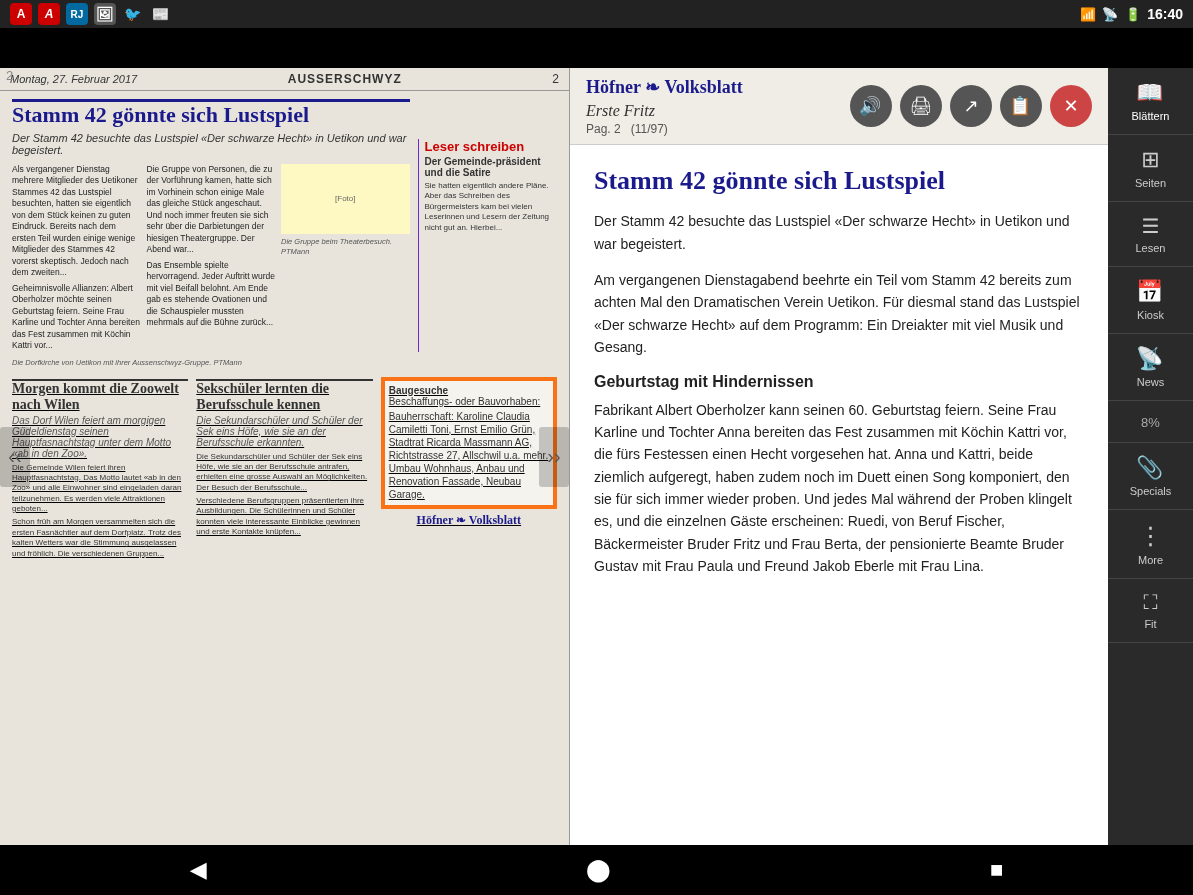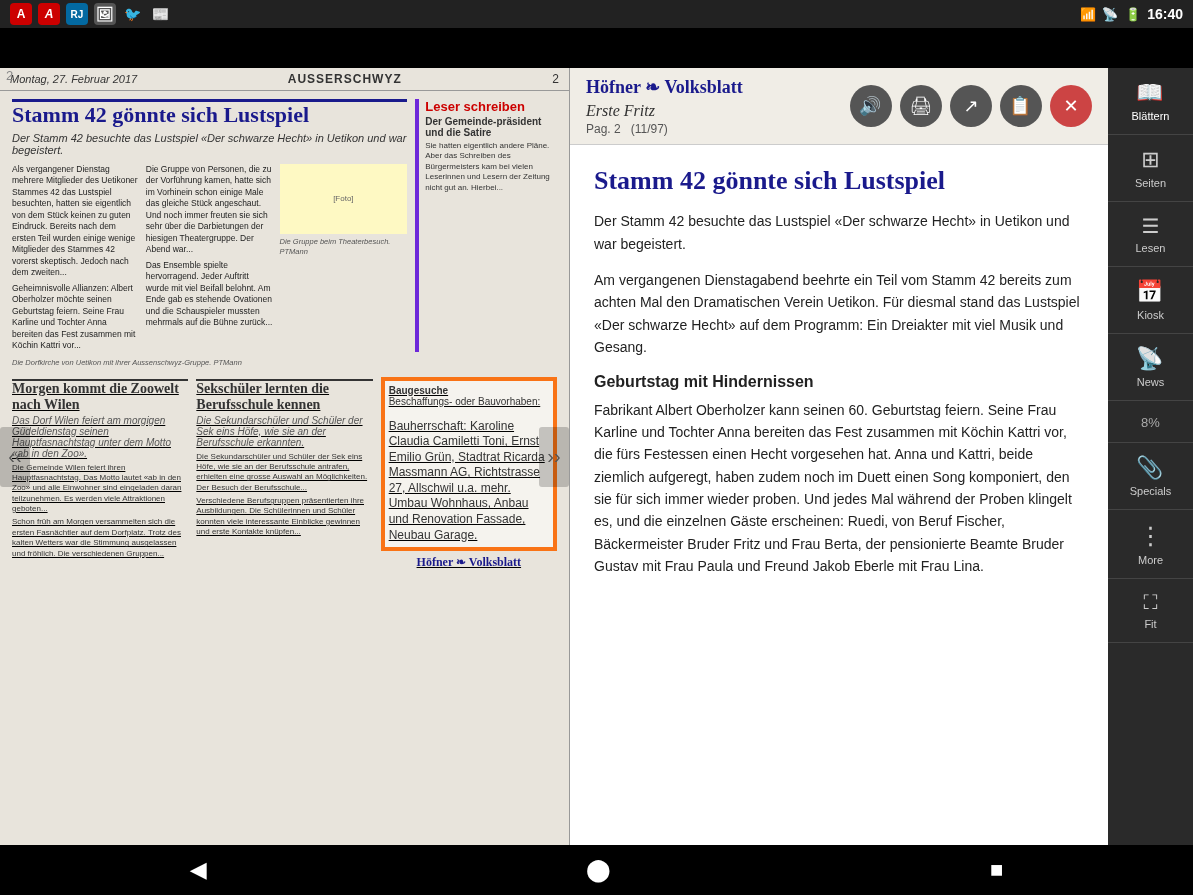--- a/index.html
+++ b/index.html
@@ -178,21 +178,21 @@
               <p>Die Gruppe von Personen, die zu der Vorführung kamen, hatte sich im Vorhinein schon einige Male das gleiche Stück angeschaut. Und noch immer freuten sie sich sehr über die Darbietungen der hiesigen Theatergruppe. Der Abend war...</p>
               <p style="margin-top:4px;">Das Ensemble spielte hervorragend. Jeder Auftritt wurde mit viel Beifall belohnt. Am Ende gab es stehende Ovationen und die Schauspieler mussten mehrmals auf die Bühne zurück...</p>
             </div>
             <div class="np-col">
               <div style="background:#fef9c3;height:70px;width:100%;display:flex;align-items:center;justify-content:center;font-size:8px;color:#666;margin-bottom:3px;">[Foto]</div>
               <p style="font-size:7.5px;color:#555;font-style:italic;">Die Gruppe beim Theaterbesuch. PTMann</p>
             </div>
           </div>
         </div>
 
-        <div style="flex:1; border-left:4px solid #6d28d9; padding-left:6px;">
+        <div style="flex:1; border-left:1px solid #6d28d9; padding-left:6px;margin-top:40px;">
           <div class="np-red-title">Leser schreiben</div>
           <div style="font-size:10px;color:#333;font-weight:bold;margin-bottom:3px;">Der Gemeinde-präsident und die Satire</div>
           <div style="font-size:8px;color:#333;line-height:1.3;">
             <p>Sie hatten eigentlich andere Pläne. Aber das Schreiben des Bürgermeisters kam bei vielen Leserinnen und Lesern der Zeitung nicht gut an. Hierbei...</p>
           </div>
         </div>
       </div>
 
       <div style="display:flex;gap:6px;margin-bottom:6px;">
         <div style="flex:4;">
@@ -214,21 +214,21 @@
           <div class="np-section-sub">Die Sekundarschüler und Schüler der Sek eins Höfe, wie sie an der Berufsschule erkannten.</div>
           <div style="font-size:8px;color:#333;line-height:1.3;">
             <p>Die Sekundarschüler und Schüler der Sek eins Höfe, wie sie an der Berufsschule antrafen, erhielten eine grosse Auswahl an Möglichkeiten. Der Besuch der Berufsschule...</p>
             <p style="margin-top:3px;">Verschiedene Berufsgruppen präsentierten ihre Ausbildungen. Die Schülerinnen und Schüler konnten viele interessante Einblicke gewinnen und erste Kontakte knüpfen...</p>
           </div>
         </div>
         <div class="np-two-col">
           <div class="np-box">
             <div class="np-box-title">Baugesuche</div>
             <div class="np-box-title" style="font-weight:normal;">Beschaffungs- oder Bauvorhaben:</div>
-            <div style="font-size:12px;color:#333;line-height:1.3;margin-top:12px;">
+            <div style="font-size:10px;color:#333;line-height:1.3;margin-top:3px;">
               Bauherrschaft: Karoline Claudia Camiletti Toni, Ernst Emilio Grün, Stadtrat Ricarda Massmann AG, Richtstrasse 27, Allschwil u.a. mehr. Umbau Wohnhaus, Anbau und Renovation Fassade, Neubau Garage.
             </div>
           </div>
           <div style="text-align:center;margin-top:4px;">
             <div class="np-logo" style="font-size:12px;">Höfner ❧ Volksblatt</div>
           </div>
         </div>
       </div>
     </div>
   </div>

